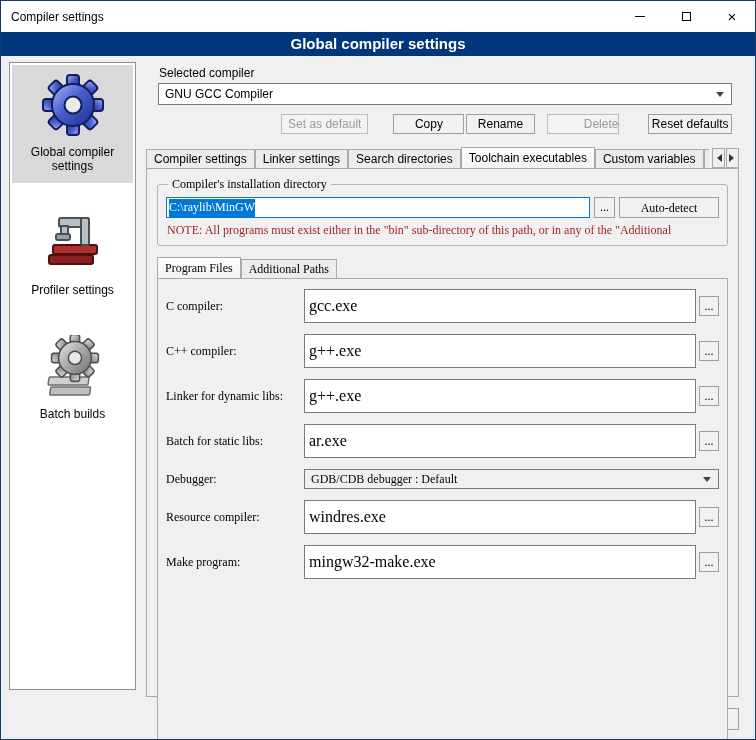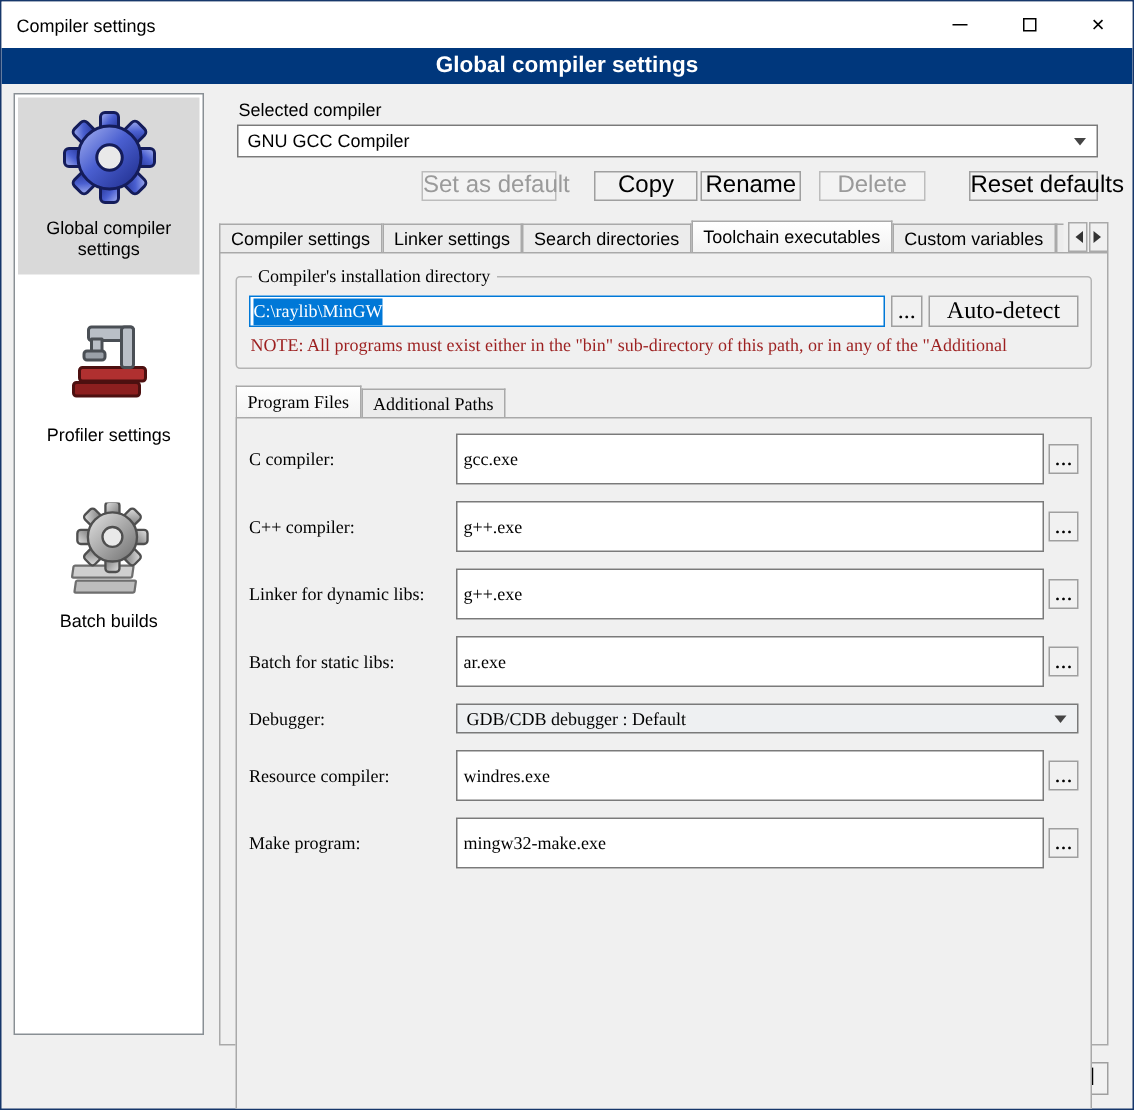--- a/index.html
+++ b/index.html
@@ -37,27 +37,27 @@
   
   .main { flex:1; display:flex; flex-direction:column; min-width:0; }
   .compiler-section { margin:0 7px 0 12px; }
   .field-label { margin:4px 0 3px 1px; }
   .combo { height:22px; background:#fff; border:1px solid #7a7a7a; display:flex; align-items:center;
            padding:0 22px 0 6px; position:relative; cursor:pointer; }
   .combo .dd-arrow, .select .dd-arrow { position:absolute; right:7px; top:50%; margin-top:-2px;
            width:0; height:0; border:4px solid transparent; border-top:5px solid #444; }
 
   .btnrow { display:flex; margin-top:9px; height:20px; }
-  .btn { background:#f1f1f1; border:1px solid #9f9f9f; font-family:inherit; font-size:16px;
+  .btn { background:#f1f1f1; border:1px solid #9f9f9f; font-family:inherit; font-size:12px;
          text-align:center; line-height:18px; cursor:pointer; white-space:nowrap; }
   .btn.disabled { color:#9a9a9a; border-color:#bcbcbc; background:#f3f3f3; cursor:default; }
   .b-setdef { width:90px; margin-left:123px; }
   .b-copy   { width:73px; margin-left:25px; }
   .b-rename { width:70px; margin-left:2px; }
-  .b-delete { width:75px; margin-left:12px; }
+  .b-delete { width:75px; margin-left:12px;text-align:right; }
   .b-reset  { width:86px; margin-left:29px; }
 
   
   .tabbar { display:flex; align-items:flex-end; margin-top:12px; height:22px; position:relative; z-index:2; }
   .tabscroll { display:flex; align-items:flex-end; overflow:hidden; flex:1; height:22px; }
   .tab { flex:none; border:1px solid #a9a9a9; border-bottom:none; background:#ececec;
          height:19px; line-height:18px; padding:0 7px; white-space:nowrap; cursor:pointer; }
   .tab.active { height:22px; line-height:21px; background:linear-gradient(#ffffff,#f2f2f2);
                 margin-bottom:-1px; position:relative; z-index:3; }
   .tab-arrows { display:flex; gap:1px; margin-left:3px; }
@@ -81,21 +81,21 @@
   .note { color:#9c1f1f; margin:5px 0 0 1px; white-space:nowrap; overflow:hidden; }
 
   
   .subtabbar { margin-top:10px; }
   .subpanel { border:1px solid #a9a9a9; height:498px; padding:10px 8px; background:#f0f0f0;
               position:relative; z-index:1; }
   .form-row { display:flex; align-items:center; margin-bottom:11px; }
   .form-label { width:138px; flex:none; }
   .ctl { flex:1; display:flex; align-items:center; min-width:0; }
   .text-input { flex:1; height:20px; border:1px solid #7a7a7a; background:#fff; padding:16px 4px;
-                font-family:inherit; font-size:12px; min-width:0; }
+                font-family:inherit; font-size:16px; min-width:0; }
   .row-browse { width:20px; height:20px; line-height:16px; margin-left:3px; flex:none; }
   .select { flex:1; height:20px; border:1px solid #7a7a7a; background:#eef0f2; display:flex;
             align-items:center; padding:0 20px 0 6px; position:relative; cursor:pointer; }
 
   
   .footer { flex:0 0 44px; display:flex; justify-content:flex-end; align-items:center;
             gap:17px; padding:0 16px; }
   .footer .btn { width:68px; height:22px; line-height:20px; }
 </style>
 </head>

